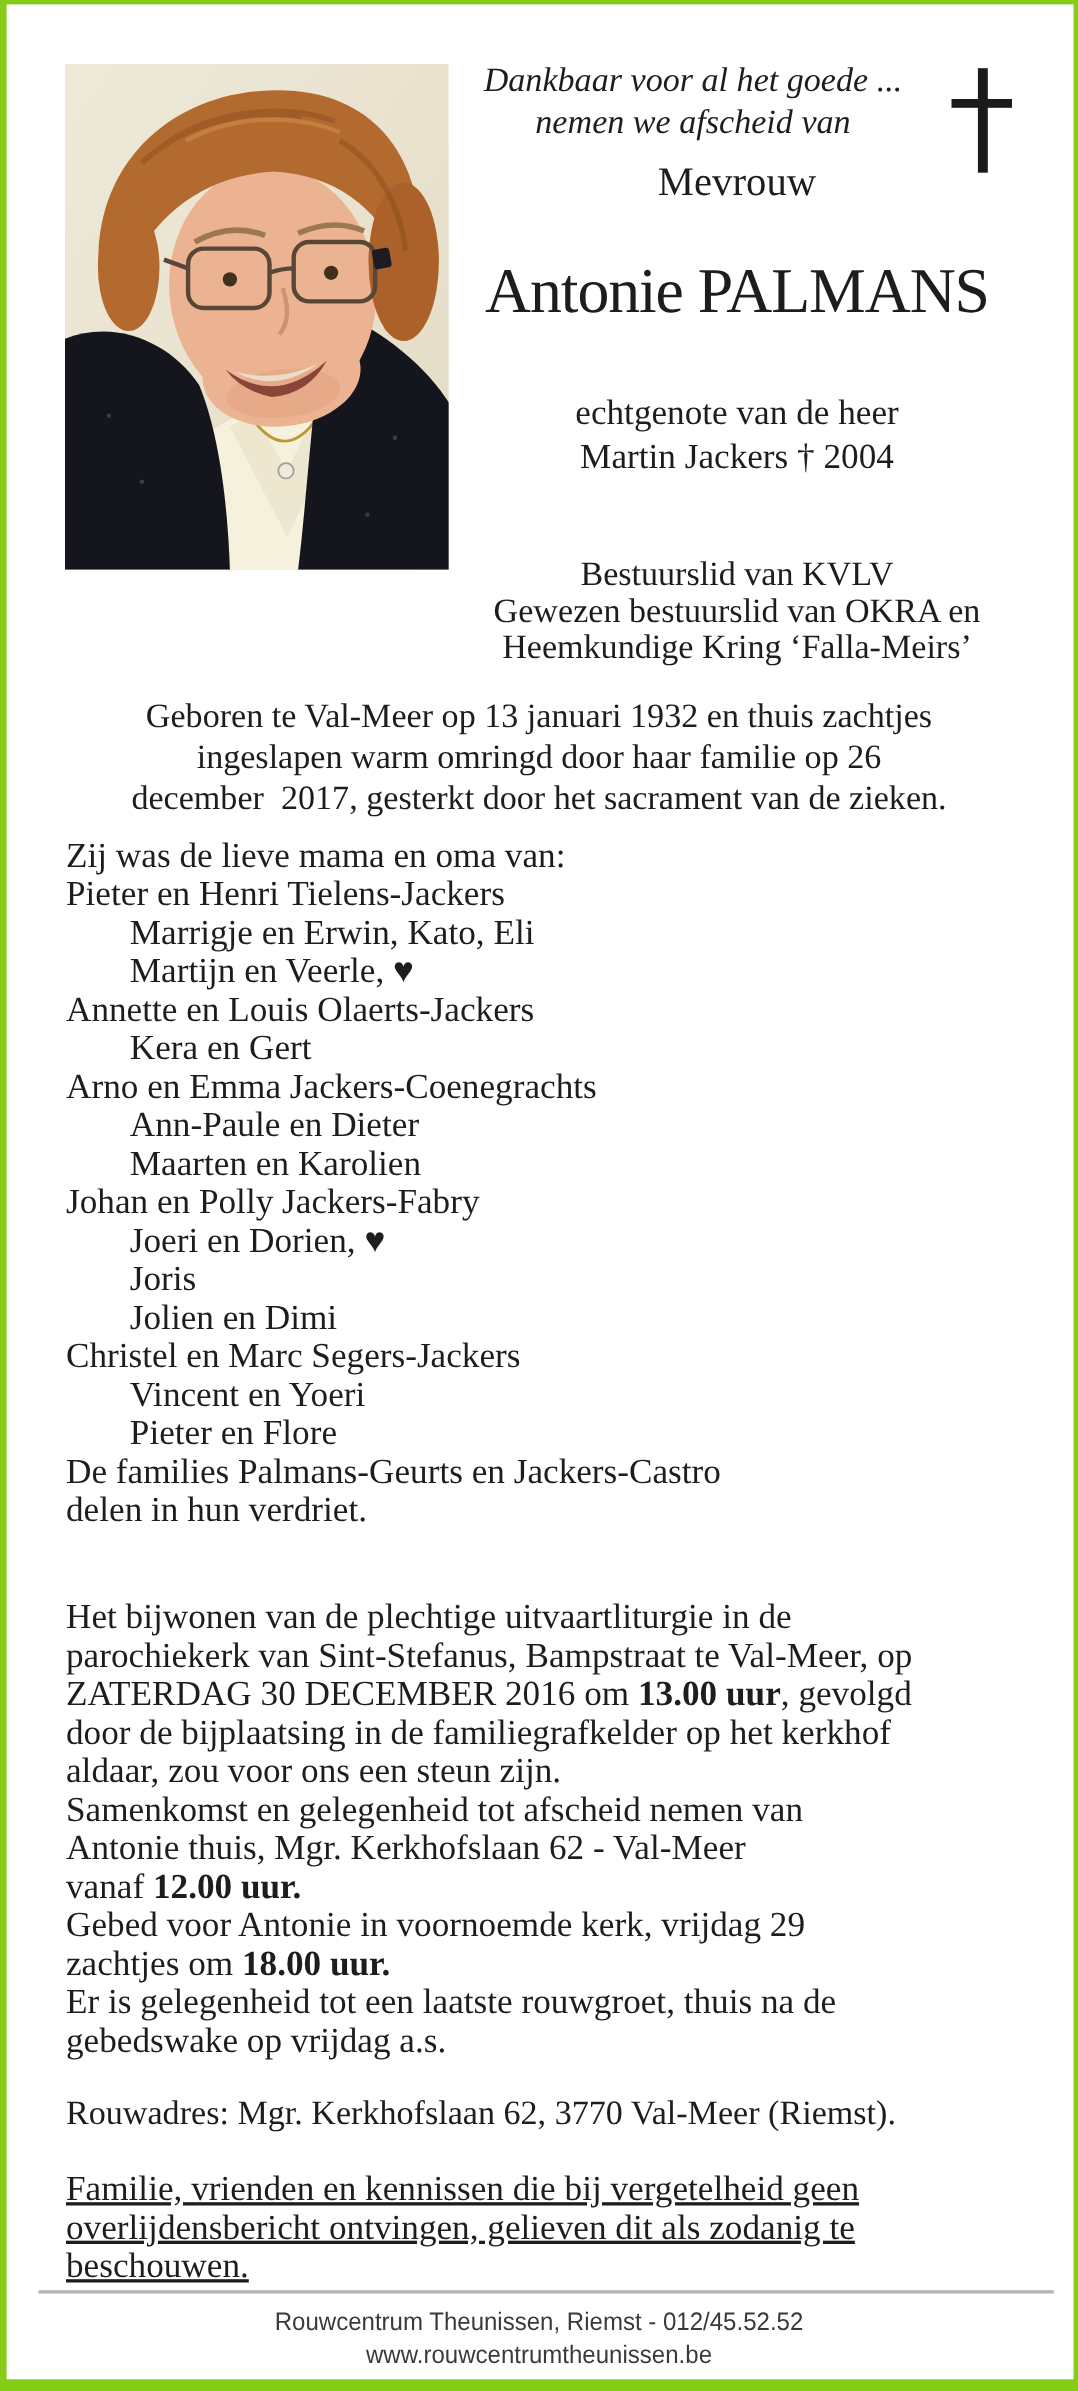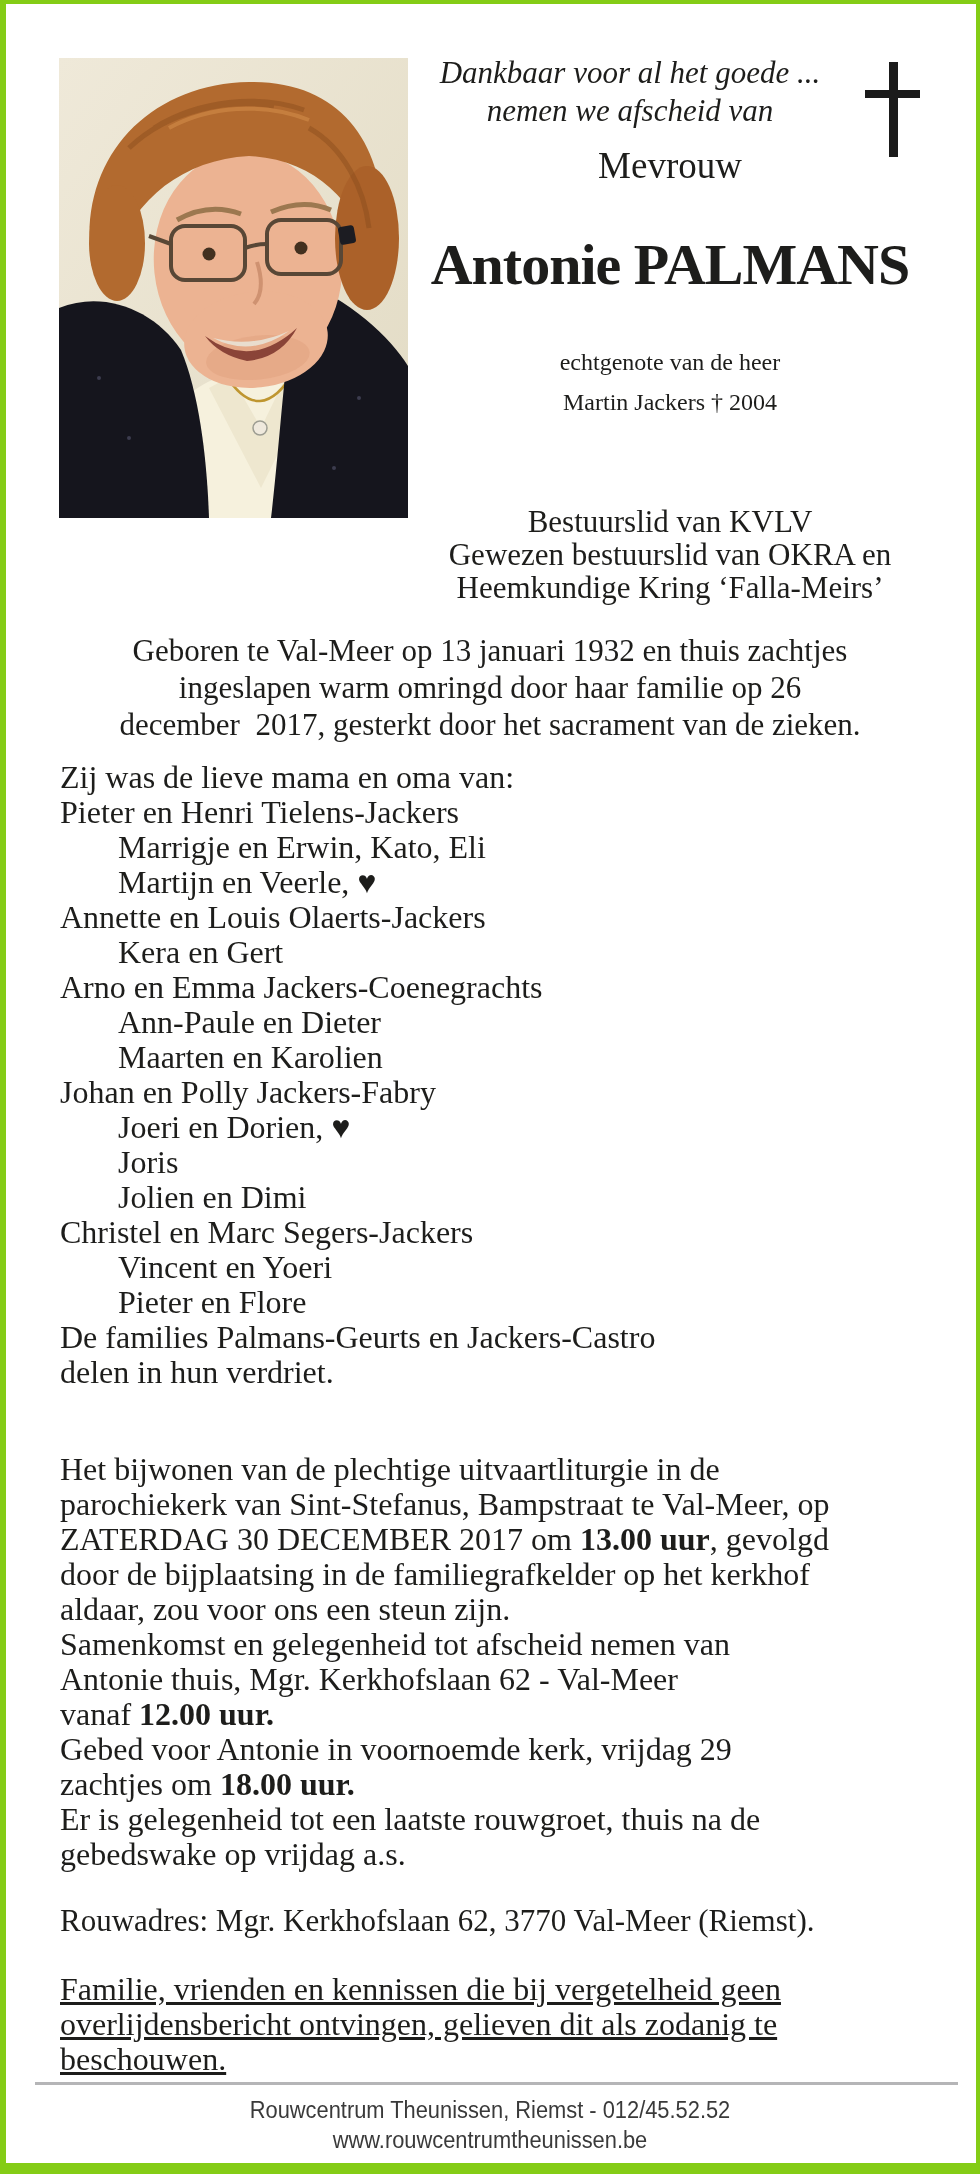--- a/index.html
+++ b/index.html
@@ -22,22 +22,22 @@
 
   .photo{left:59px;top:58px;width:349px;height:460px;}
   .photo svg{display:block;width:100%;height:100%;}
 
   .epigraph{left:420px;top:54px;width:420px;font-size:31px;line-height:38px;font-style:italic;}
   .cross{left:865px;top:62px;width:55px;height:95px;}
   .cross .vbar{position:absolute;left:24px;top:0;width:9px;height:95px;background:#1b1b1b;}
   .cross .hbar{position:absolute;left:0;top:28px;width:55px;height:8px;background:#1b1b1b;}
 
   .salutation{left:400px;top:144px;width:540px;font-size:37px;}
-  .name{left:370px;top:231px;width:600px;font-size:58px;font-weight:700;letter-spacing:-1px;}
-  .spouse{left:400px;top:342px;width:540px;font-size:24px;line-height:40px;}
+  .name{left:370px;top:231px;width:600px;font-size:58px;font-weight:400;letter-spacing:-1px;}
+  .spouse{left:400px;top:354px;width:540px;font-size:32px;line-height:40px;}
   .memberships{left:400px;top:505px;width:540px;font-size:31px;line-height:33px;}
 
   .birth{left:40px;top:632px;width:900px;font-size:31px;line-height:37px;}
   .family{left:60px;top:760px;width:880px;font-size:32px;line-height:35px;}
   .announcement{left:60px;top:1452px;width:880px;font-size:32px;line-height:35px;}
   .rouwadres{left:60px;top:1903px;width:880px;font-size:31px;}
   .closing{left:60px;top:1972px;width:880px;font-size:32px;line-height:35px;text-decoration:underline;}
 
   .divider{left:35px;top:2082px;width:923px;height:3px;background:#b5b5b7;}
   .footer{
@@ -162,21 +162,21 @@
         <div class="line indent"><span>Vincent en Yoeri</span></div>
         <div class="line indent"><span>Pieter en Flore</span></div>
         <div class="line"><span>De families Palmans-Geurts en Jackers-Castro</span></div>
         <div class="line"><span>delen in hun verdriet.</span></div>
       </div>
   </div>
 
   <div class="abs announcement">
       <div class="line"><span>Het bijwonen van de plechtige uitvaartliturgie in de</span></div>
       <div class="line"><span>parochiekerk van Sint-Stefanus, Bampstraat te Val-Meer, op</span></div>
-      <div class="line"><span>ZATERDAG 30 DECEMBER 2017 om </span><b>13.00 uur</b><span>, gevolgd</span></div>
+      <div class="line"><span>ZATERDAG 30 DECEMBER 2016 om </span><b>13.00 uur</b><span>, gevolgd</span></div>
       <div class="line"><span>door de bijplaatsing in de familiegrafkelder op het kerkhof</span></div>
       <div class="line"><span>aldaar, zou voor ons een steun zijn.</span></div>
       <div class="line"><span>Samenkomst en gelegenheid tot afscheid nemen van</span></div>
       <div class="line"><span>Antonie thuis, Mgr. Kerkhofslaan 62 - Val-Meer</span></div>
       <div class="line"><span>vanaf </span><b>12.00 uur.</b><span></span></div>
       <div class="line"><span>Gebed voor Antonie in voornoemde kerk, vrijdag 29</span></div>
       <div class="line"><span>zachtjes om </span><b>18.00 uur.</b><span></span></div>
       <div class="line"><span>Er is gelegenheid tot een laatste rouwgroet, thuis na de</span></div>
       <div class="line"><span>gebedswake op vrijdag a.s.</span></div>
     </div>

